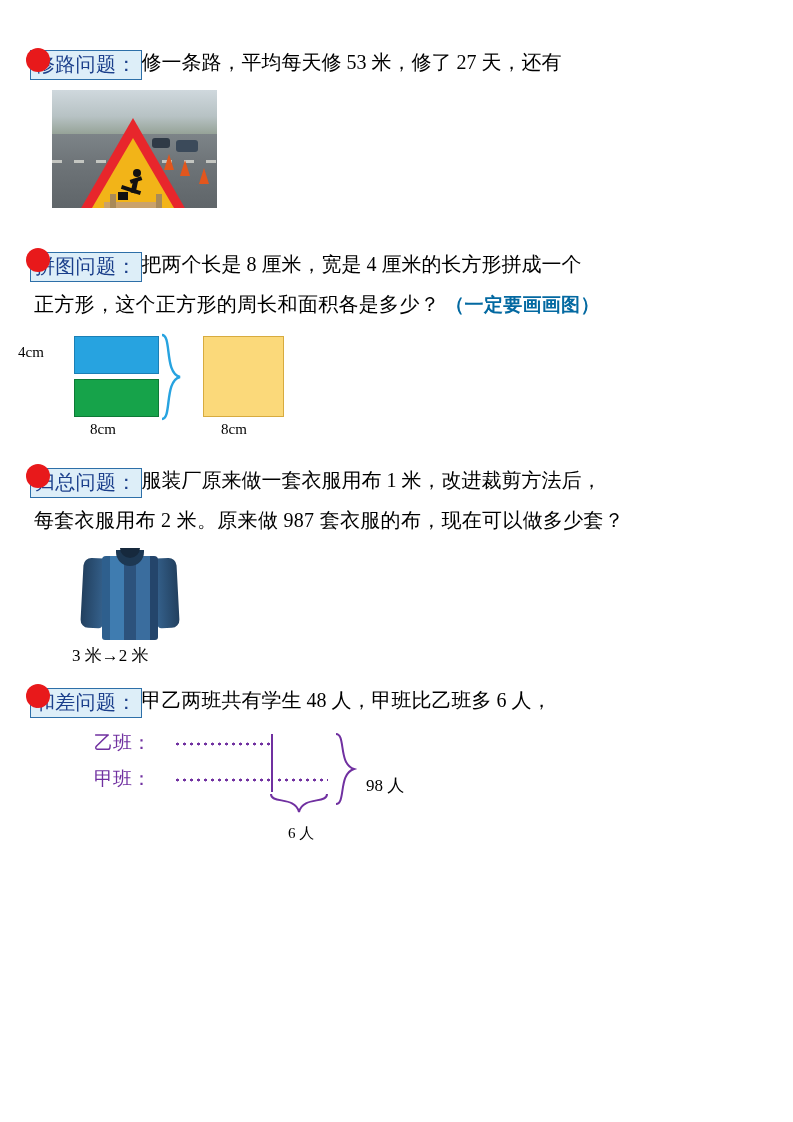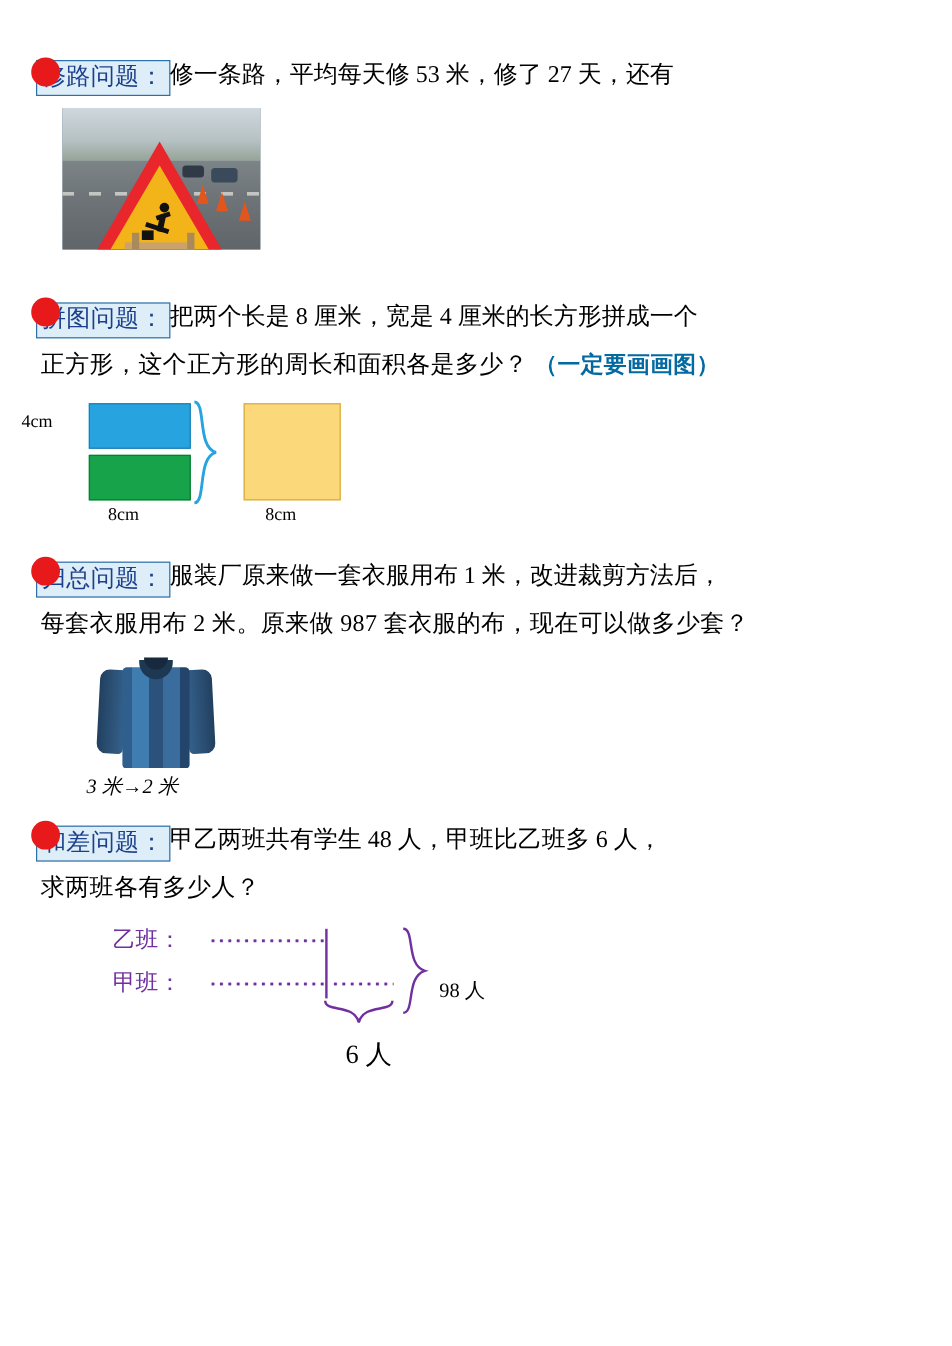--- a/index.html
+++ b/index.html
@@ -205,21 +205,21 @@
     background:#1d3members;
     background:#1d3853;
     border-radius: 0 0 14px 14px;
   }
   .shirt-collar2 {
     position:absolute; left:44px; top:4px; width:20px; height:10px;
     background:#16293d;
     border-radius: 0 0 10px 10px;
   }
   .lbl-shirt {
-    position:absolute; left:46px; top:100px; font-size:17px;font-style:italic;
+    position:absolute; left:46px; top:100px; font-size:17px;
   }
 
   
   .fig-lines {
     position: relative;
     height: 140px;
     margin-left: 26px;
     margin-top: 4px;
   }
   .ln-label {
@@ -235,21 +235,21 @@
     background-repeat: repeat-x;
   }
   .dots-yi { left:148px; top:18px; width:96px; }
   .dots-jia-a { left:148px; top:54px; width:96px; }
   .dots-jia-b { left:250px; top:54px; width:52px; }
   .vbar {
     position:absolute; left:245px; top:10px; width:2px; height:58px;
     background:#7030a0;
   }
   .lbl-98 { position:absolute; left:340px; top:50px; font-size:17px; }
-  .lbl-6 { position:absolute; left:262px; top:100px; font-size:22px; }
+  .lbl-6 { position:absolute; left:262px; top:100px; font-size:15px; }
   .brace-98 { position:absolute; left:308px; top:8px; }
   .brace-6 { position:absolute; left:243px; top:68px; }
 </style>
 </head>
 <body>
 
 <div class="page">
 
   <div class="problem" style="margin-top:42px;">
     <div class="bullet" style="top:6px;"></div>
@@ -333,21 +333,20 @@
       <div class="lbl-shirt">3 米→2 米</div>
     </div>
   </div>
 
   <div class="problem" style="margin-top:6px;">
     <div class="bullet" style="top:4px;"></div>
     <div class="prob-body">
       <div class="qtext">
         <span class="tag">和差问题：</span><span class="t2">甲乙两班共有学生 48 人，甲班比乙班多 6 人，</span>
       </div>
-      <div class="qtext" style="padding-left:4px;">求两班各有多少人？</div>
     </div>
 
     <div class="fig-lines">
       <div class="ln-label ln-yi">乙班：</div>
       <div class="ln-label ln-jia">甲班：</div>
       <div class="dots-row dots-yi"></div>
       <div class="dots-row dots-jia-a"></div>
       <div class="dots-row dots-jia-b"></div>
       <div class="vbar"></div>
       <div class="brace-98">

